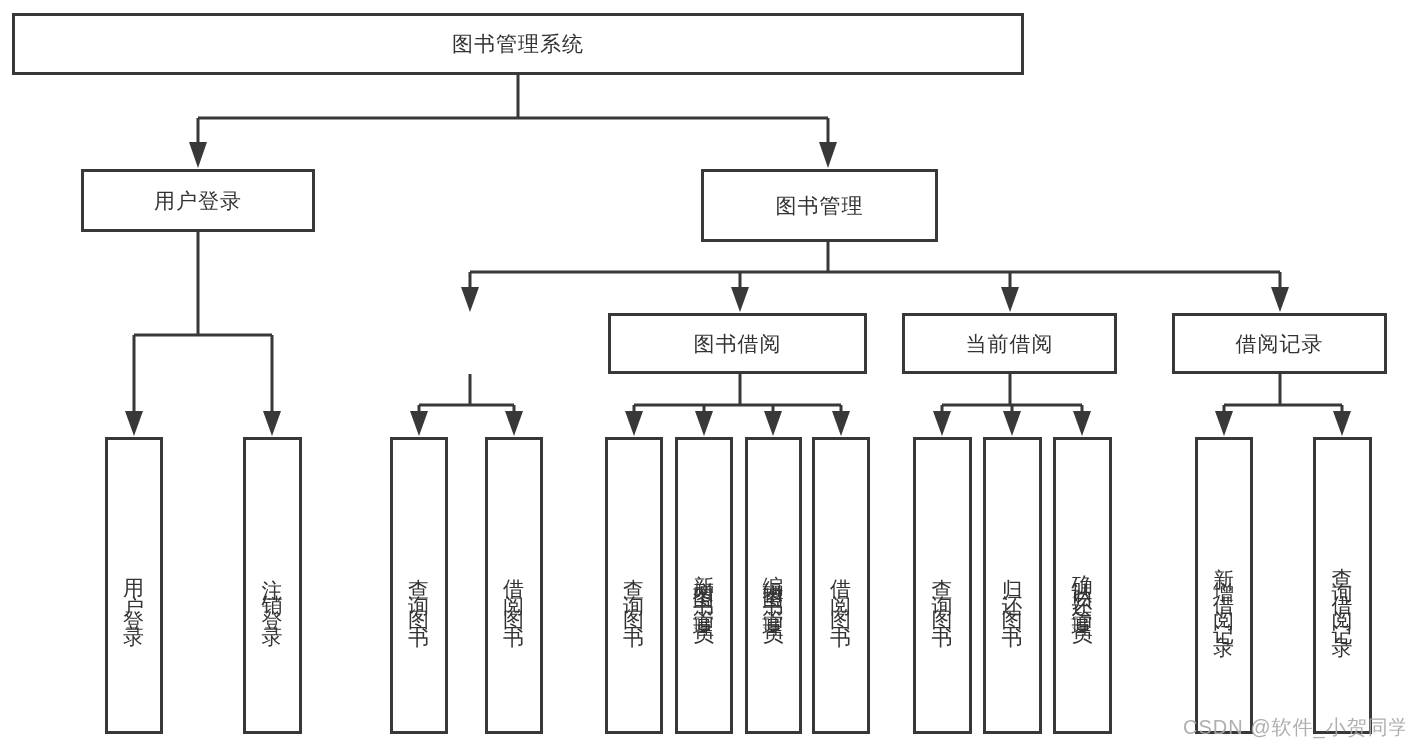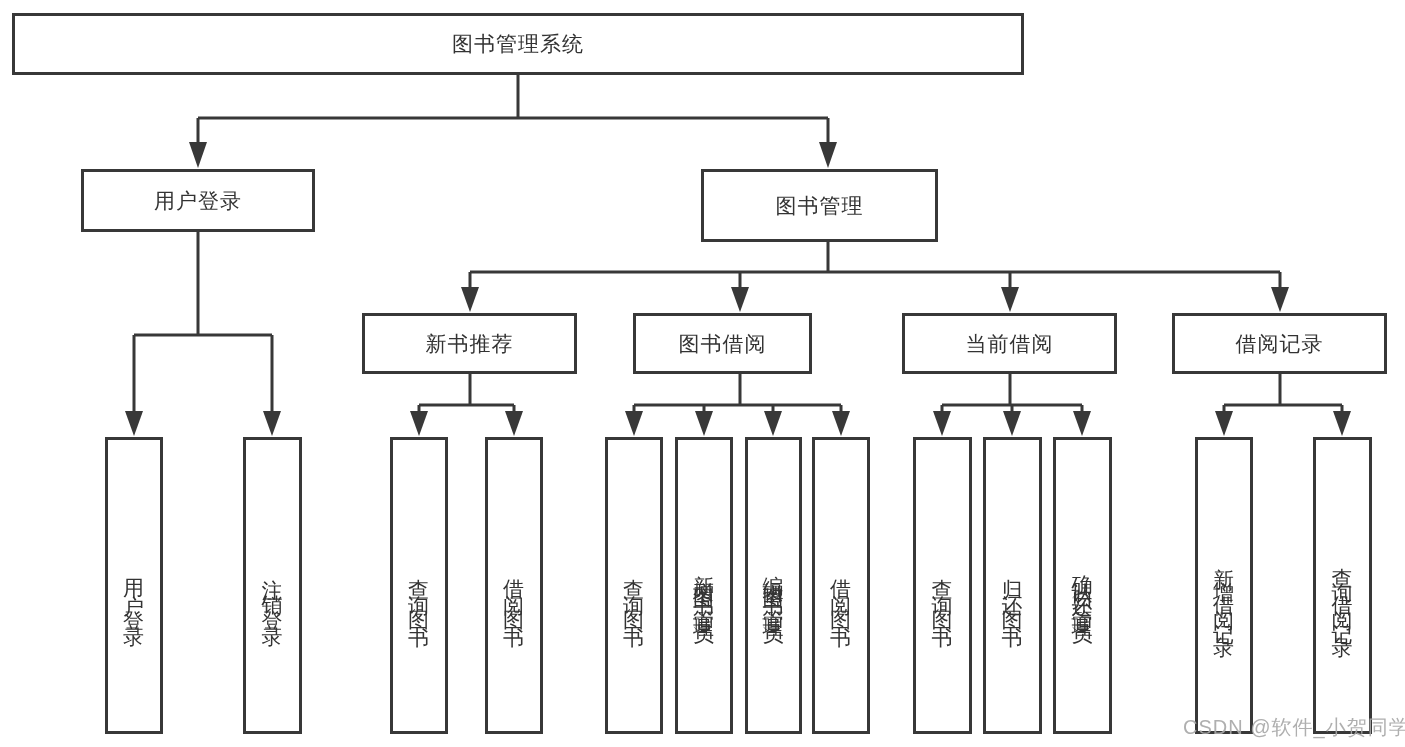--- a/index.html
+++ b/index.html
@@ -92,24 +92,21 @@
     <span class="hlabel">图书管理系统</span>
   </div>
 
   <div class="box" style="left:81px;top:169px;width:234px;height:63px;">
     <span class="hlabel">用户登录</span>
   </div>
   <div class="box" style="left:678px;top:169px;width:237px;height:73px;margin-left:23px;">
     <span class="hlabel">图书管理</span>
   </div>
 
-  <div class="box" style="left:362px;top:313px;width:215px;height:61px;">
-    <span class="hlabel">新书推荐</span>
-  </div>
-  <div class="box" style="left:633px;top:313px;width:179px;height:61px;text-align:right;">
+  <div class="box" style="left:608px;top:313px;width:259px;height:61px;text-align:right;">
     <span class="hlabel">图书借阅</span>
   </div>
   <div class="box" style="left:1172px;top:313px;width:215px;height:61px;">
     <span class="hlabel">借阅记录</span>
   </div>
   <div class="box" style="left:902px;top:313px;width:215px;height:61px;">
     <span class="hlabel">当前借阅</span>
   </div>
 
   <div class="box" style="left:105px;top:437px;width:58px;height:297px;">

